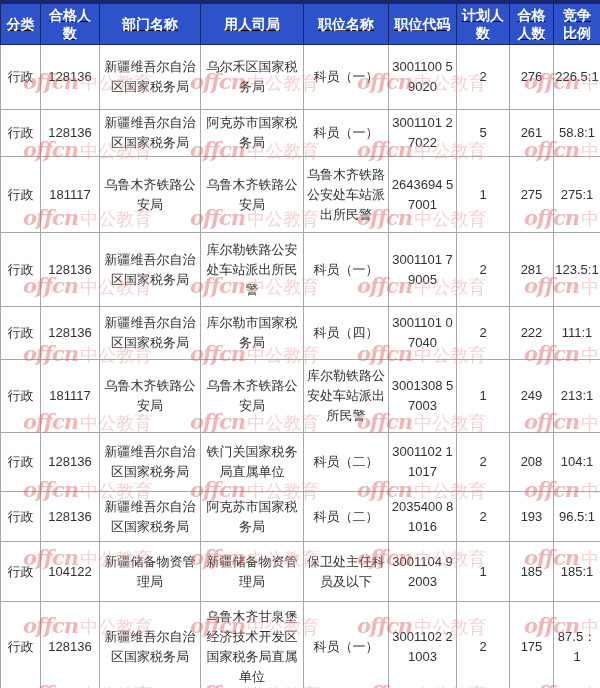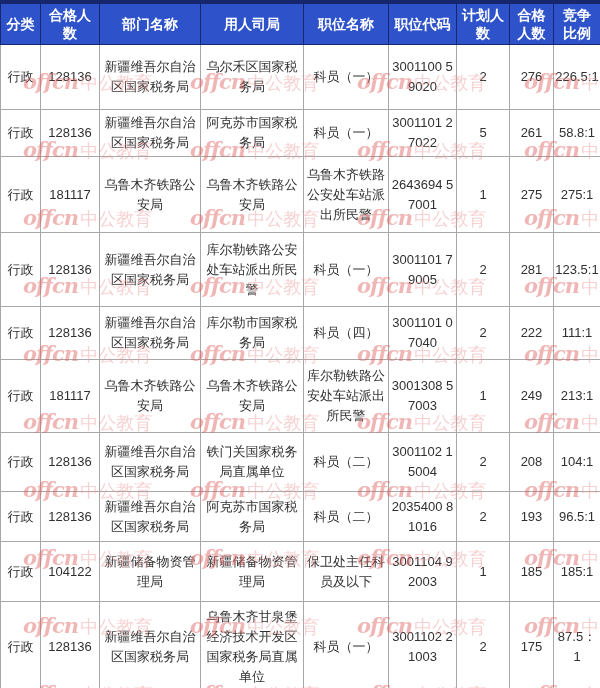--- a/index.html
+++ b/index.html
@@ -22,21 +22,21 @@
     word-break: break-all;
   }
   table.jobs td {
     border: 1px solid #a8a8a8;
     font-size: 13px; color: #303030;
     padding: 2px 1px; line-height: 20px;
     text-align: center; vertical-align: middle;
     word-break: break-all;
     background: transparent;
   }
-  thead tr { height: 37px; }
+  thead tr { height: 37px; text-decoration: underline; }
   tbody tr:nth-child(1)  { height: 65px; }
   tbody tr:nth-child(2)  { height: 47px; }
   tbody tr:nth-child(3)  { height: 76px; }
   tbody tr:nth-child(4)  { height: 74px; }
   tbody tr:nth-child(5)  { height: 53px; }
   tbody tr:nth-child(6)  { height: 73px; }
   tbody tr:nth-child(7)  { height: 59px; }
   tbody tr:nth-child(8)  { height: 50px; }
   tbody tr:nth-child(9)  { height: 60px; }
   tbody tr:nth-child(10) { height: 91px; }
@@ -149,21 +149,21 @@
         <td>1</td>
         <td>249</td>
         <td>213:1</td>
       </tr>
       <tr>
         <td>行政</td>
         <td>128136</td>
         <td>新疆维吾尔自治区国家税务局</td>
         <td>铁门关国家税务局直属单位</td>
         <td>科员（二）</td>
-        <td>3001102 15004</td>
+        <td>3001102 11017</td>
         <td>2</td>
         <td>208</td>
         <td>104:1</td>
       </tr>
       <tr>
         <td>行政</td>
         <td>128136</td>
         <td>新疆维吾尔自治区国家税务局</td>
         <td>阿克苏市国家税务局</td>
         <td>科员（二）</td>

